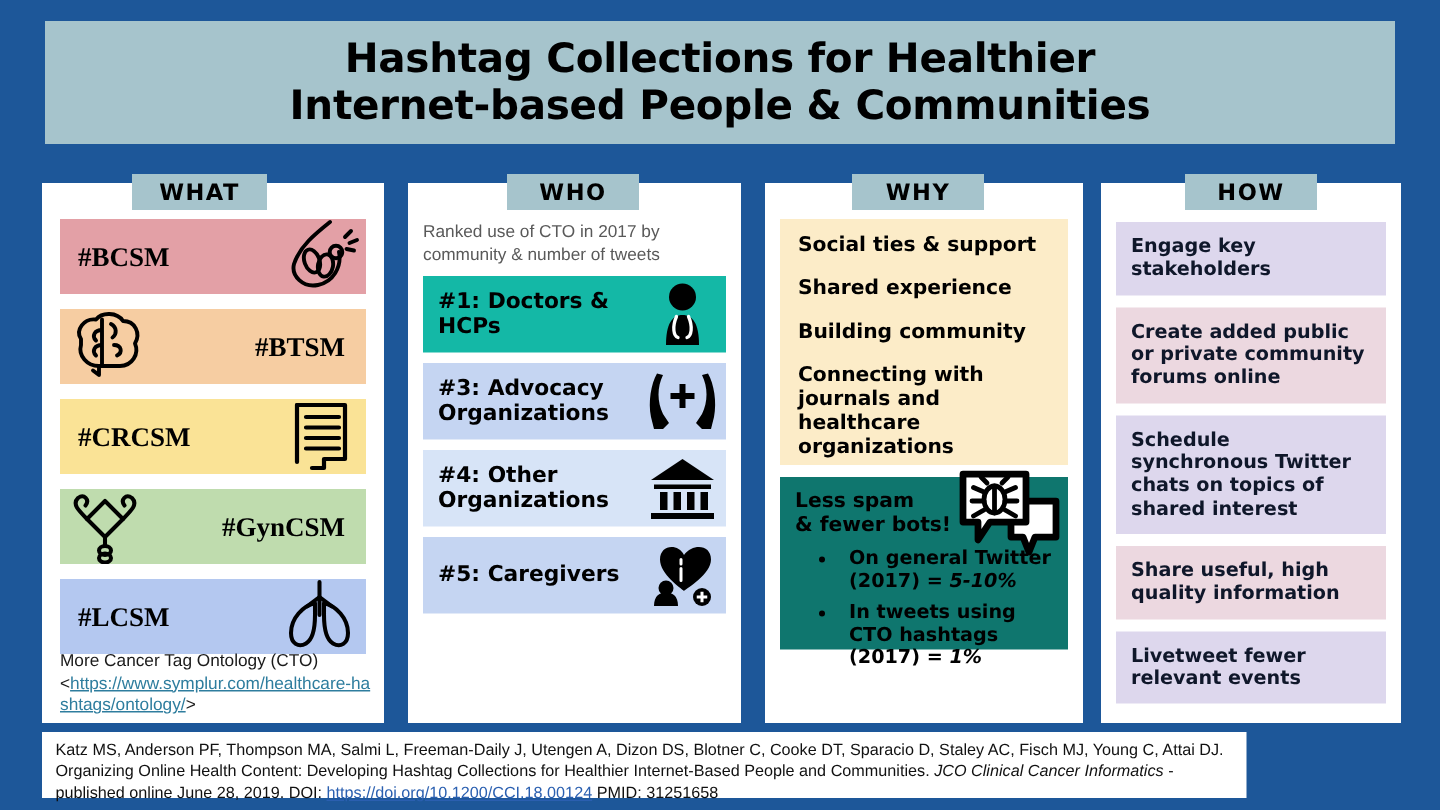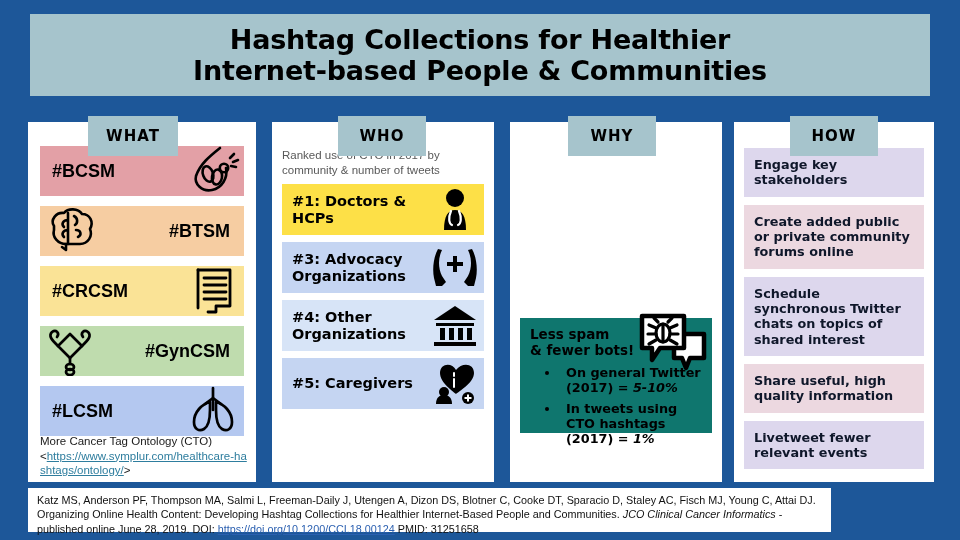--- a/index.html
+++ b/index.html
@@ -27,41 +27,41 @@
   
   .col{
     position:absolute;background:#ffffff;top:122px;
   }
   .col-what{left:28px;width:228px;height:360px;}
   .col-who{left:272px;width:222px;height:360px;}
   .col-why{left:510px;width:212px;height:360px;}
   .col-how{left:734px;width:200px;height:360px;}
 
   .col-head{
-    position:absolute;top:116px;height:40px;
+    position:absolute;top:116px;height:24px;
     background:#a6c4cc;
     display:flex;align-items:center;justify-content:center;
     color:#000;font-weight:bold;font-size:15px;letter-spacing:1px;
     font-family:"DejaVu Sans", sans-serif;
     z-index:5;
   }
   .head-what{left:88px;width:90px;}
   .head-who{left:338px;width:88px;}
   .head-why{left:568px;width:88px;}
   .head-how{left:790px;width:88px;}
 
   
   .what-inner{position:absolute;left:12px;top:24px;right:12px;}
   .what-row{
     position:relative;height:50px;margin-bottom:10px;
     display:flex;align-items:center;
   }
   .what-row .tag{
     font-weight:bold;font-size:18px;color:#000;
-    font-family:Liberation Sans, sans-serif;
+    font-family:Liberation Serif, serif;
     position:absolute;
   }
   .tag-left{left:12px;}
   .tag-right{right:14px;}
   .what-ico{position:absolute;width:54px;height:52px;}
   .ico-r{right:4px;top:-2px;}
   .ico-l{left:4px;top:-2px;}
 
   .cto-note{
     position:absolute;left:12px;bottom:4px;right:8px;
@@ -226,21 +226,21 @@
       <span>More Cancer Tag Ontology (CTO)</span><br>
       <span>&lt;</span><a href="#">https://www.symplur.com/healthcare-hashtags/ontology/</a><span>&gt;</span>
     </div>
   </div>
   <div class="col-head head-what">WHAT</div>
 
   <div class="col col-who">
     <div class="who-sub">Ranked use of CTO in 2017 by community &amp; number of tweets</div>
     <div class="who-list">
 
-      <div class="who-row" style="background:#fde047">
+      <div class="who-row" style="background:#14b8a6">
         <span class="lbl">#1: Doctors &amp; HCPs</span>
         <span class="who-ico">
           <svg viewBox="0 0 46 46" width="46" height="46">
             <g fill="#000">
               <circle cx="23" cy="12" r="9"></circle>
               <path d="M12 44 C12 30 16 24 23 24 C30 24 34 30 34 44 Z"></path>
             </g>
             <g fill="none" stroke="#fff" stroke-width="2.2" stroke-linecap="round">
               <path d="M19 25 C16 32 17 38 20 39"></path>
               <path d="M27 25 C30 32 29 38 26 39"></path>
@@ -301,20 +301,26 @@
             </g>
           </svg>
         </span>
       </div>
 
     </div>
   </div>
   <div class="col-head head-who">WHO</div>
 
   <div class="col col-why">
+    <div class="why-top">
+      <p>Social ties &amp; support</p>
+      <p>Shared experience</p>
+      <p>Building community</p>
+      <p>Connecting with journals and healthcare organizations</p>
+    </div>
 
     <div class="why-bot">
       <span class="bug-ico">
         <svg viewBox="0 0 74 70" width="74" height="70">
           <g fill="#fff" stroke="#000" stroke-width="4.5" stroke-linejoin="round">
             <path d="M40 24 L70 24 L70 48 L56 48 L52 58 L48 48 L40 48 Z"></path>
             <path d="M8 6 L50 6 L50 38 L26 38 L18 50 L18 38 L8 38 Z"></path>
           </g>
           <g fill="none" stroke="#000" stroke-width="3.2" stroke-linecap="round">
             <ellipse cx="29" cy="23" rx="7" ry="9"></ellipse>

